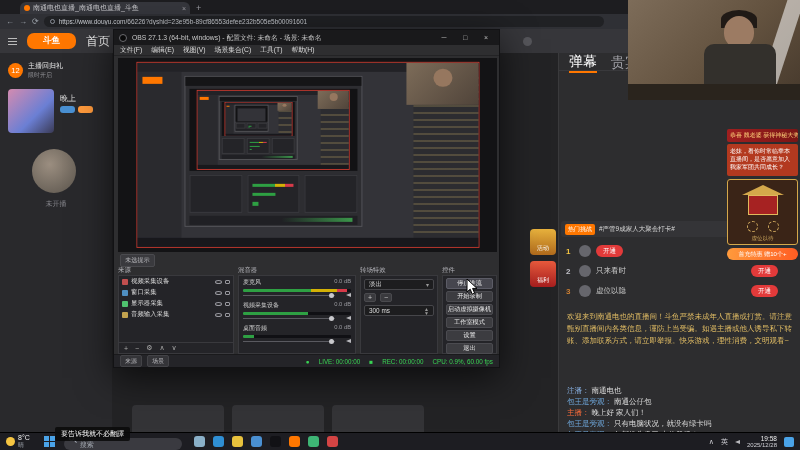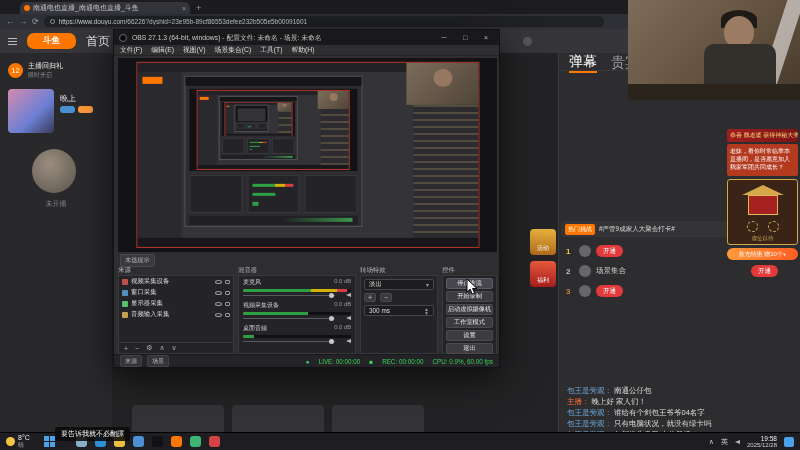--- a/index.html
+++ b/index.html
@@ -253,33 +253,35 @@
       </div>
       <div id="ranks">
           <div class="rank-row">
             <span class="rk" style="color: rgb(245, 197, 66);">1</span>
             <span class="rk-av"></span>
             <span class="rk-btn">开通</span>
           </div>
           <div class="rank-row">
             <span class="rk" style="color: rgb(192, 192, 200);">2</span>
             <span class="rk-av"></span>
-            <span class="rk-name">场景集合</span>
+            <span class="rk-name">只来看时</span>
             <span class="rk-btn">开通</span>
           </div>
           <div class="rank-row">
             <span class="rk" style="color: rgb(205, 127, 50);">3</span>
             <span class="rk-av"></span>
+            <span class="rk-name">虚位以隐</span>
             <span class="rk-btn">开通</span>
           </div>
         </div>
+      <div id="notice">欢迎来到南通电也的直播间！斗鱼严禁未成年人直播或打赏。请注意甄别直播间内各类信息，谨防上当受骗。如遇主播或他人诱导私下转账、添加联系方式，请立即举报。快乐游戏，理性消费，文明观看~</div>
       <div id="msgs">
+          <div class="msg"><span class="u" style="color: rgb(138, 180, 232);">注潘：</span><span>南通电也</span></div>
           <div class="msg"><span class="u" style="color: rgb(111, 168, 220);">包王是旁观：</span><span>南通公仔包</span></div>
           <div class="msg"><span class="u" style="color: rgb(255, 109, 59);">主播：</span><span>晚上好 家人们！</span></div>
-          <div class="msg"><span class="u" style="color: rgb(111, 168, 220);">包王是旁观：</span><span>谁给有个剑包王爷爷04名字</span></div>
           <div class="msg"><span class="u" style="color: rgb(111, 168, 220);">包王是旁观：</span><span>只有电脑状况，就没有绿卡吗</span></div>
           <div class="msg"><span class="u" style="color: rgb(111, 168, 220);">包王是旁观：</span><span>包都换头像了 本体登场？</span></div>
         </div>
       <div id="inputrow">
         <input id="dm-input" placeholder="发个弹幕呗~" style="">
         <span class="smiley"></span>
         <button id="send-btn">发送</button>
       </div>
     </div>
 
@@ -527,20 +529,24 @@
         <div class="wt">8°C</div>
         <div class="wd">晴</div>
       </span>
     </div>
     <div id="start">
         <div></div>
         <div></div>
         <div></div>
         <div></div>
       </div>
+    <span id="searchwrap">
+      <span class="mag"></span>
+      <input id="tb-search" placeholder="搜索" style="">
+    </span>
     <div id="tb-icons">
         <span class="tb-ic" style="background: rgb(138, 176, 200);"></span>
         <span class="tb-ic" style="background: rgb(47, 143, 212);"></span>
         <span class="tb-ic" style="background: rgb(232, 194, 61);"></span>
         <span class="tb-ic" style="background: rgb(74, 144, 210);"></span>
         <span class="tb-ic" style="background: rgb(17, 17, 21);"></span>
         <span class="tb-ic" style="background: rgb(255, 119, 0);"></span>
         <span class="tb-ic" style="background: rgb(62, 181, 117);"></span>
         <span class="tb-ic" style="background: rgb(212, 68, 68);"></span>
       </div>

